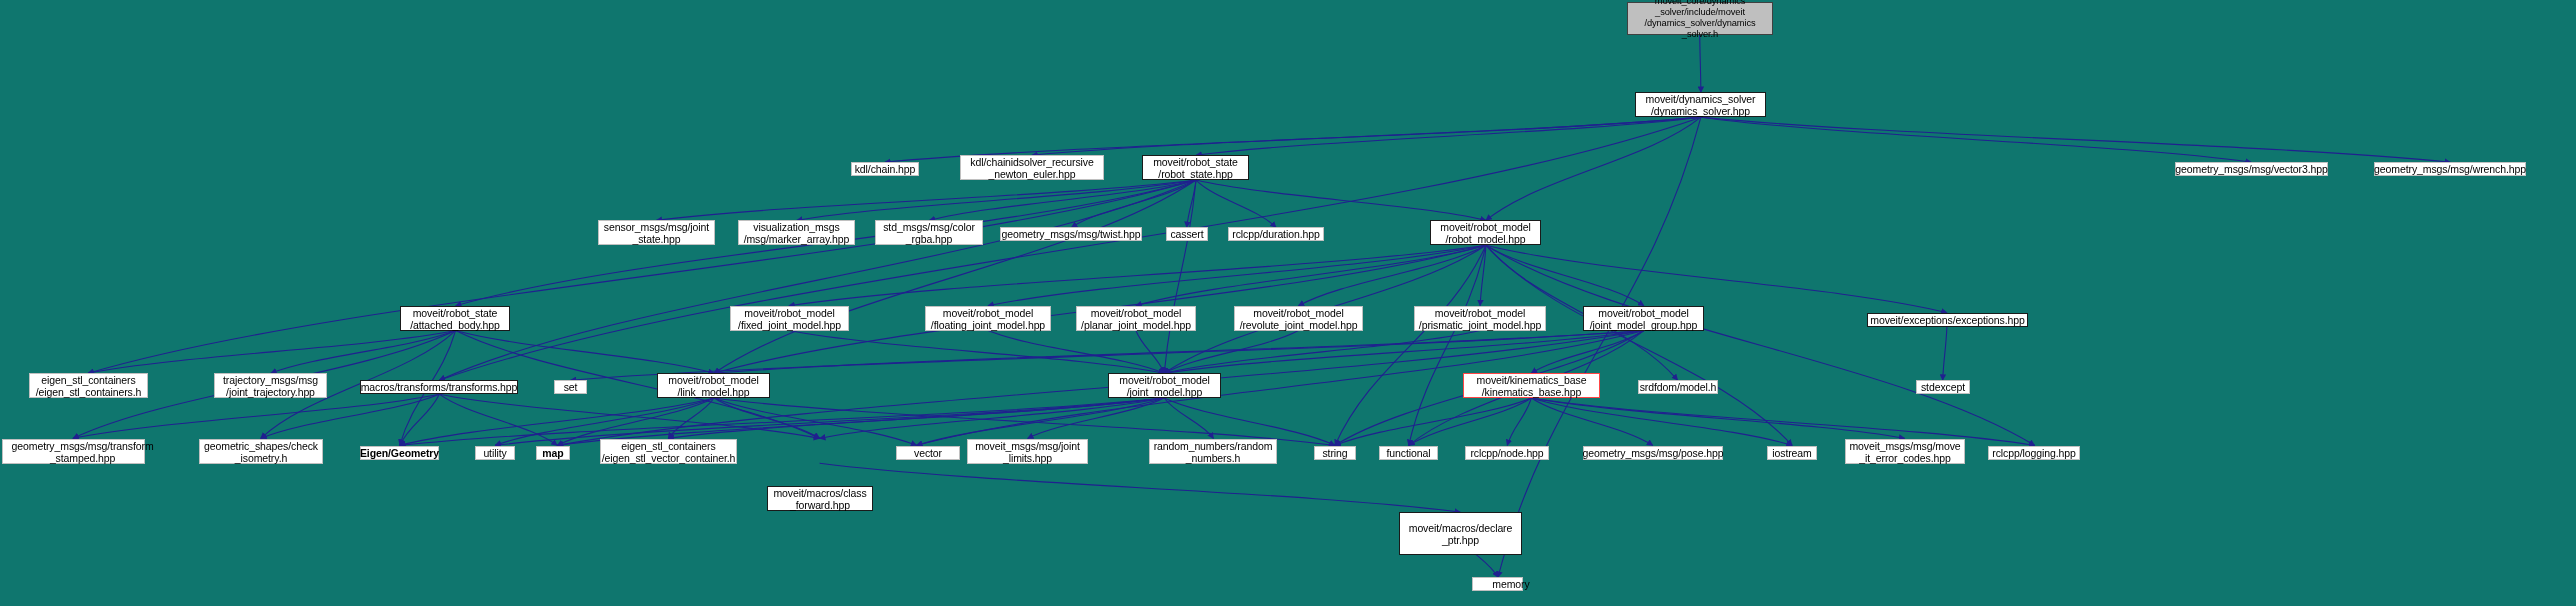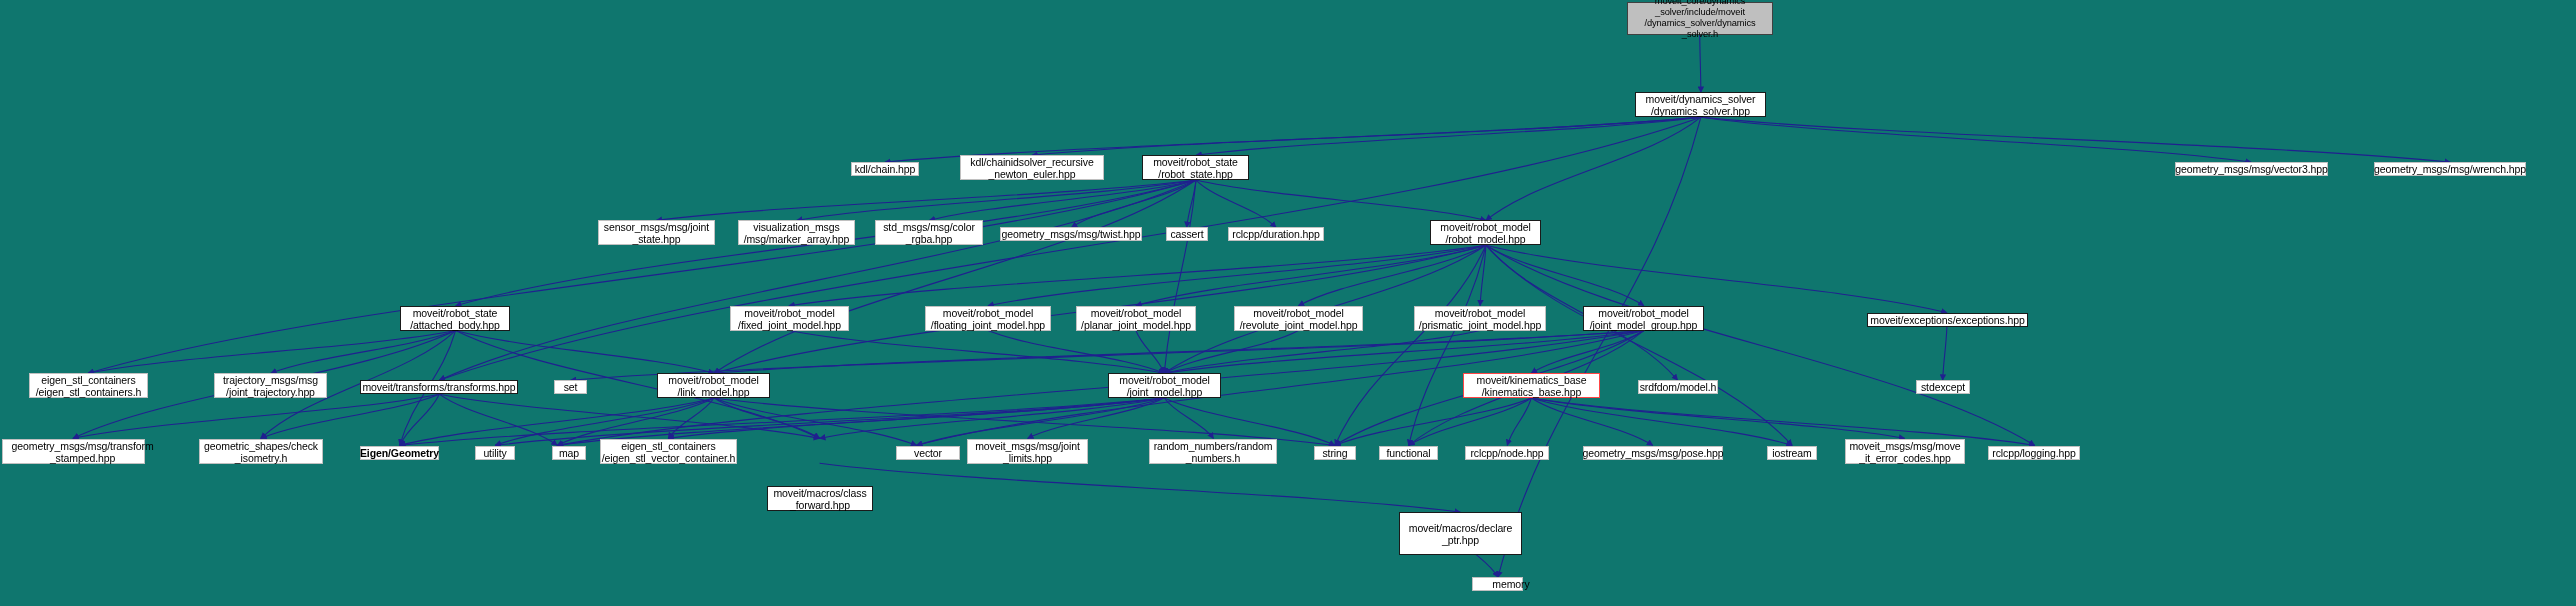--- a/index.html
+++ b/index.html
@@ -191,37 +191,37 @@
 /revolute_joint_model.hpp</div>
       <div class="node" style="left: 1414px; top: 306px; width: 132px; height: 25px;">moveit/robot_model
 /prismatic_joint_model.hpp</div>
       <div class="node strong" style="left: 1583px; top: 306px; width: 121px; height: 25px;">moveit/robot_model
 /joint_model_group.hpp</div>
       <div class="node strong" style="left: 1867px; top: 313px; width: 161px; height: 14px;">moveit/exceptions/exceptions.hpp</div>
       <div class="node" style="left: 29px; top: 373px; width: 119px; height: 25px;">eigen_stl_containers
 /eigen_stl_containers.h</div>
       <div class="node" style="left: 214px; top: 373px; width: 113px; height: 25px;">trajectory_msgs/msg
 /joint_trajectory.hpp</div>
-      <div class="node strong" style="left: 360px; top: 380px; width: 158px; height: 14px;">moveit/transforms/transforms.hpp</div>
+      <div class="node strong" style="left: 360px; top: 380px; width: 158px; height: 14px;">macros/transforms/transforms.hpp</div>
       <div class="node" style="left: 554px; top: 380px; width: 33px; height: 14px;">set</div>
       <div class="node strong" style="left: 657px; top: 373px; width: 113px; height: 25px;">moveit/robot_model
 /link_model.hpp</div>
       <div class="node strong" style="left: 1108px; top: 373px; width: 113px; height: 25px;">moveit/robot_model
 /joint_model.hpp</div>
       <div class="node highlight" style="left: 1463px; top: 373px; width: 137px; height: 25px;">moveit/kinematics_base
 /kinematics_base.hpp</div>
       <div class="node" style="left: 1638px; top: 380px; width: 80px; height: 14px;">srdfdom/model.h</div>
       <div class="node" style="left: 1916px; top: 380px; width: 54px; height: 14px;">stdexcept</div>
       <div class="node" style="left: 1.6px; top: 439px; width: 143px; height: 25px; padding-left: 22px;">geometry_msgs/msg/transform
 _stamped.hpp</div>
       <div class="node" style="left: 199px; top: 439px; width: 124px; height: 25px;">geometric_shapes/check
 _isometry.h</div>
       <div class="node" style="left: 360px; top: 446px; width: 79px; height: 14px; font-weight: bold;">Eigen/Geometry</div>
       <div class="node" style="left: 475px; top: 446px; width: 40px; height: 14px;">utility</div>
-      <div class="node" style="left: 552px; top: 446px; width: 34px; height: 14px;">map</div>
+      <div class="node" style="left: 536px; top: 446px; width: 34px; height: 14px; font-weight: bold;">map</div>
       <div class="node" style="left: 600px; top: 439px; width: 137px; height: 25px;">eigen_stl_containers
 /eigen_stl_vector_container.h</div>
       <div class="node strong" style="left: 767px; top: 439px; width: 106px; height: 25px; margin-top: 47px;">moveit/macros/class
 _forward.hpp</div>
       <div class="node" style="left: 896px; top: 446px; width: 64px; height: 14px;">vector</div>
       <div class="node" style="left: 967px; top: 439px; width: 121px; height: 25px;">moveit_msgs/msg/joint
 _limits.hpp</div>
       <div class="node" style="left: 1149px; top: 439px; width: 128px; height: 25px;">random_numbers/random
 _numbers.h</div>
       <div class="node" style="left: 1314px; top: 446px; width: 42px; height: 14px;">string</div>

